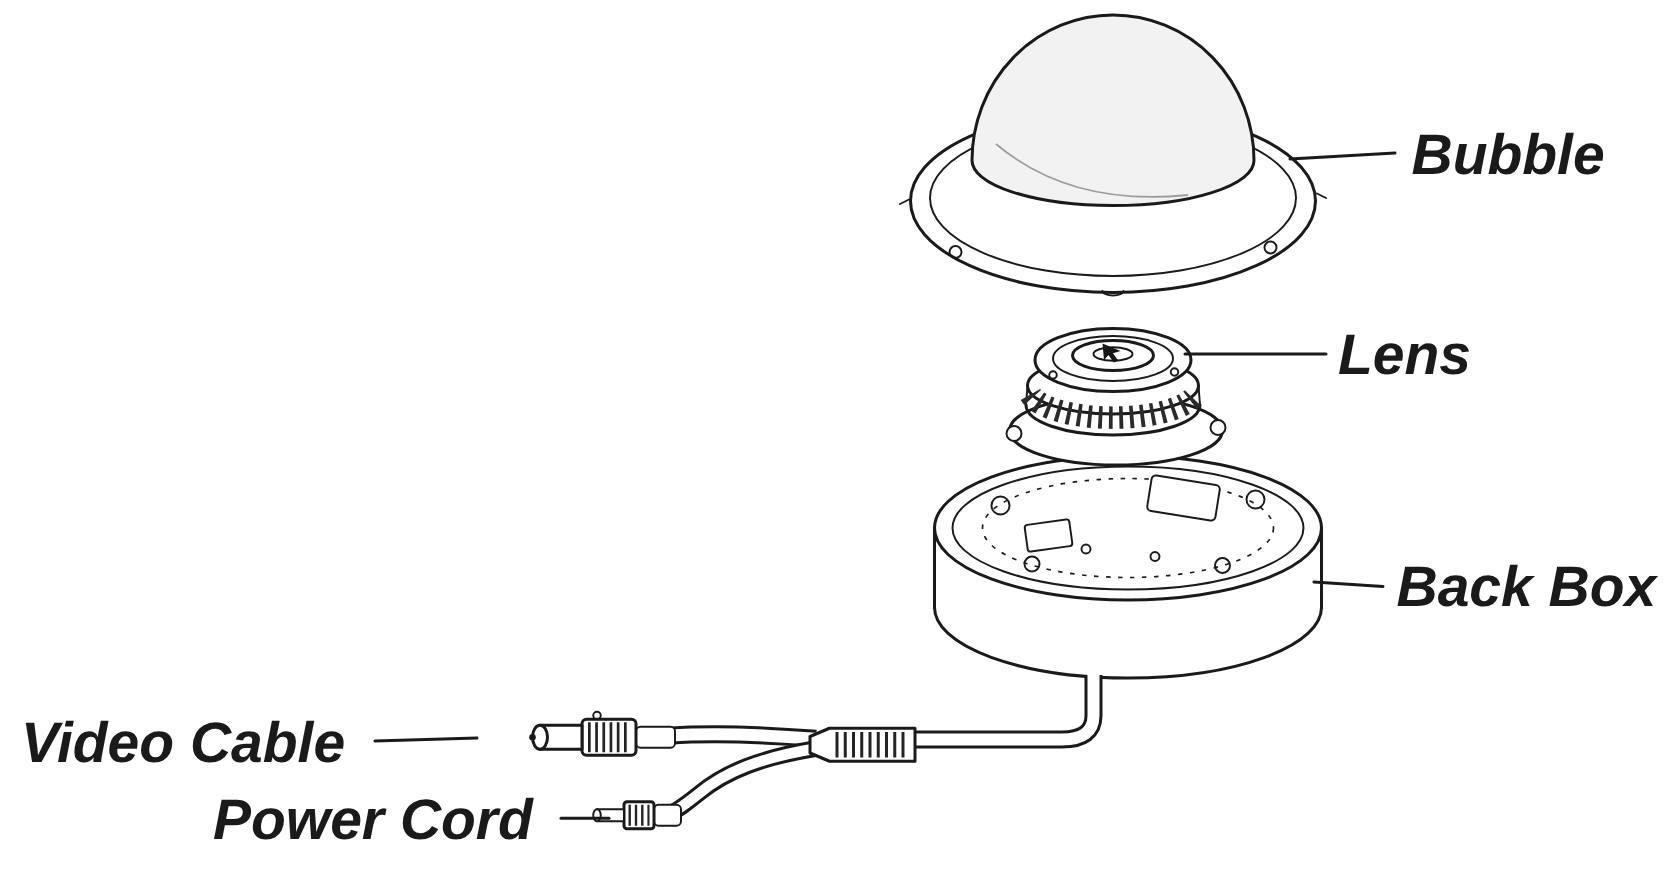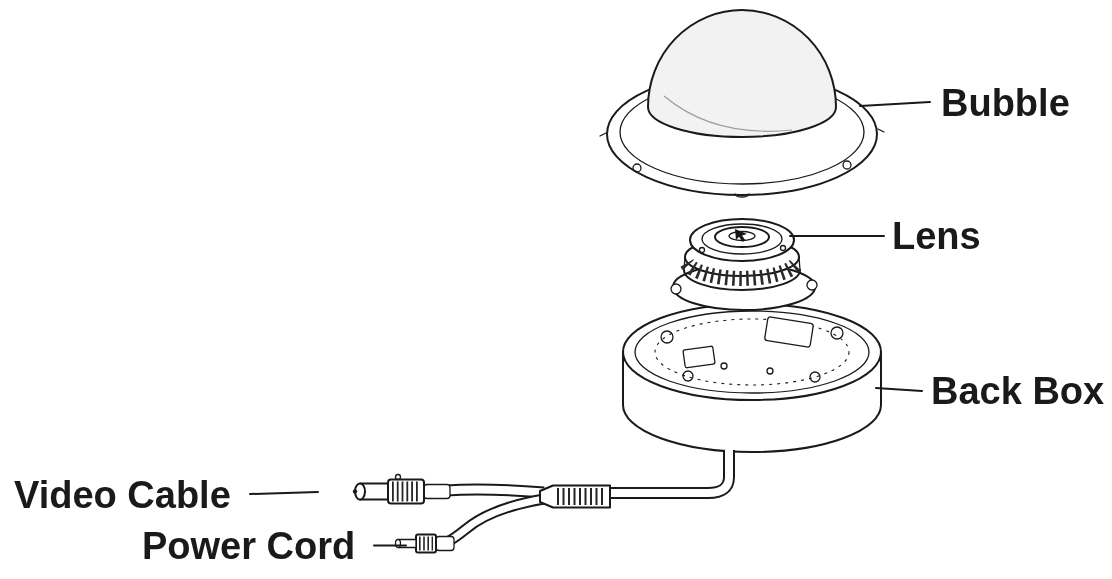--- a/index.html
+++ b/index.html
@@ -1,17 +1,17 @@
 <!DOCTYPE html>
 <html style="--line: #1a1a1a; --background: #ffffff; --dome-fill: #f2f2f2; --rib-fill: #2a2a2a;"><head>
 <meta charset="utf-8">
 <style>
   * { box-sizing: border-box; }
   html, body { margin: 0; padding: 0; background: var(--background, #fff); }
-  .stage { position: relative; width: 1112px; height: 579px; background: var(--background, #fff); overflow: hidden; }
+  .stage { position: relative; width: 1112px; height: 579px; background: var(--background, #fff); overflow: hidden; font-style: italic; }
   .stage svg { position: absolute; left: 0; top: 0; }
 
   .ln   { fill: none; stroke: var(--line, #1a1a1a); stroke-width: 2; stroke-linecap: round; stroke-linejoin: round; }
   .fw   { fill: #fff; stroke: var(--line, #1a1a1a); stroke-width: 2; stroke-linejoin: round; }
   .thin { stroke-width: 1.3; }
   .soft { fill: none; stroke: #9c9c9c; stroke-width: 1.2; }
   .dome { fill: var(--dome-fill, #f2f2f2); stroke: var(--line, #1a1a1a); stroke-width: 2; }
   .dash { fill: none; stroke: var(--line, #1a1a1a); stroke-width: 1.1; stroke-dasharray: 3 5; }
 
   .cable-outer    { fill: none; stroke: var(--line, #1a1a1a); stroke-width: 12; }

